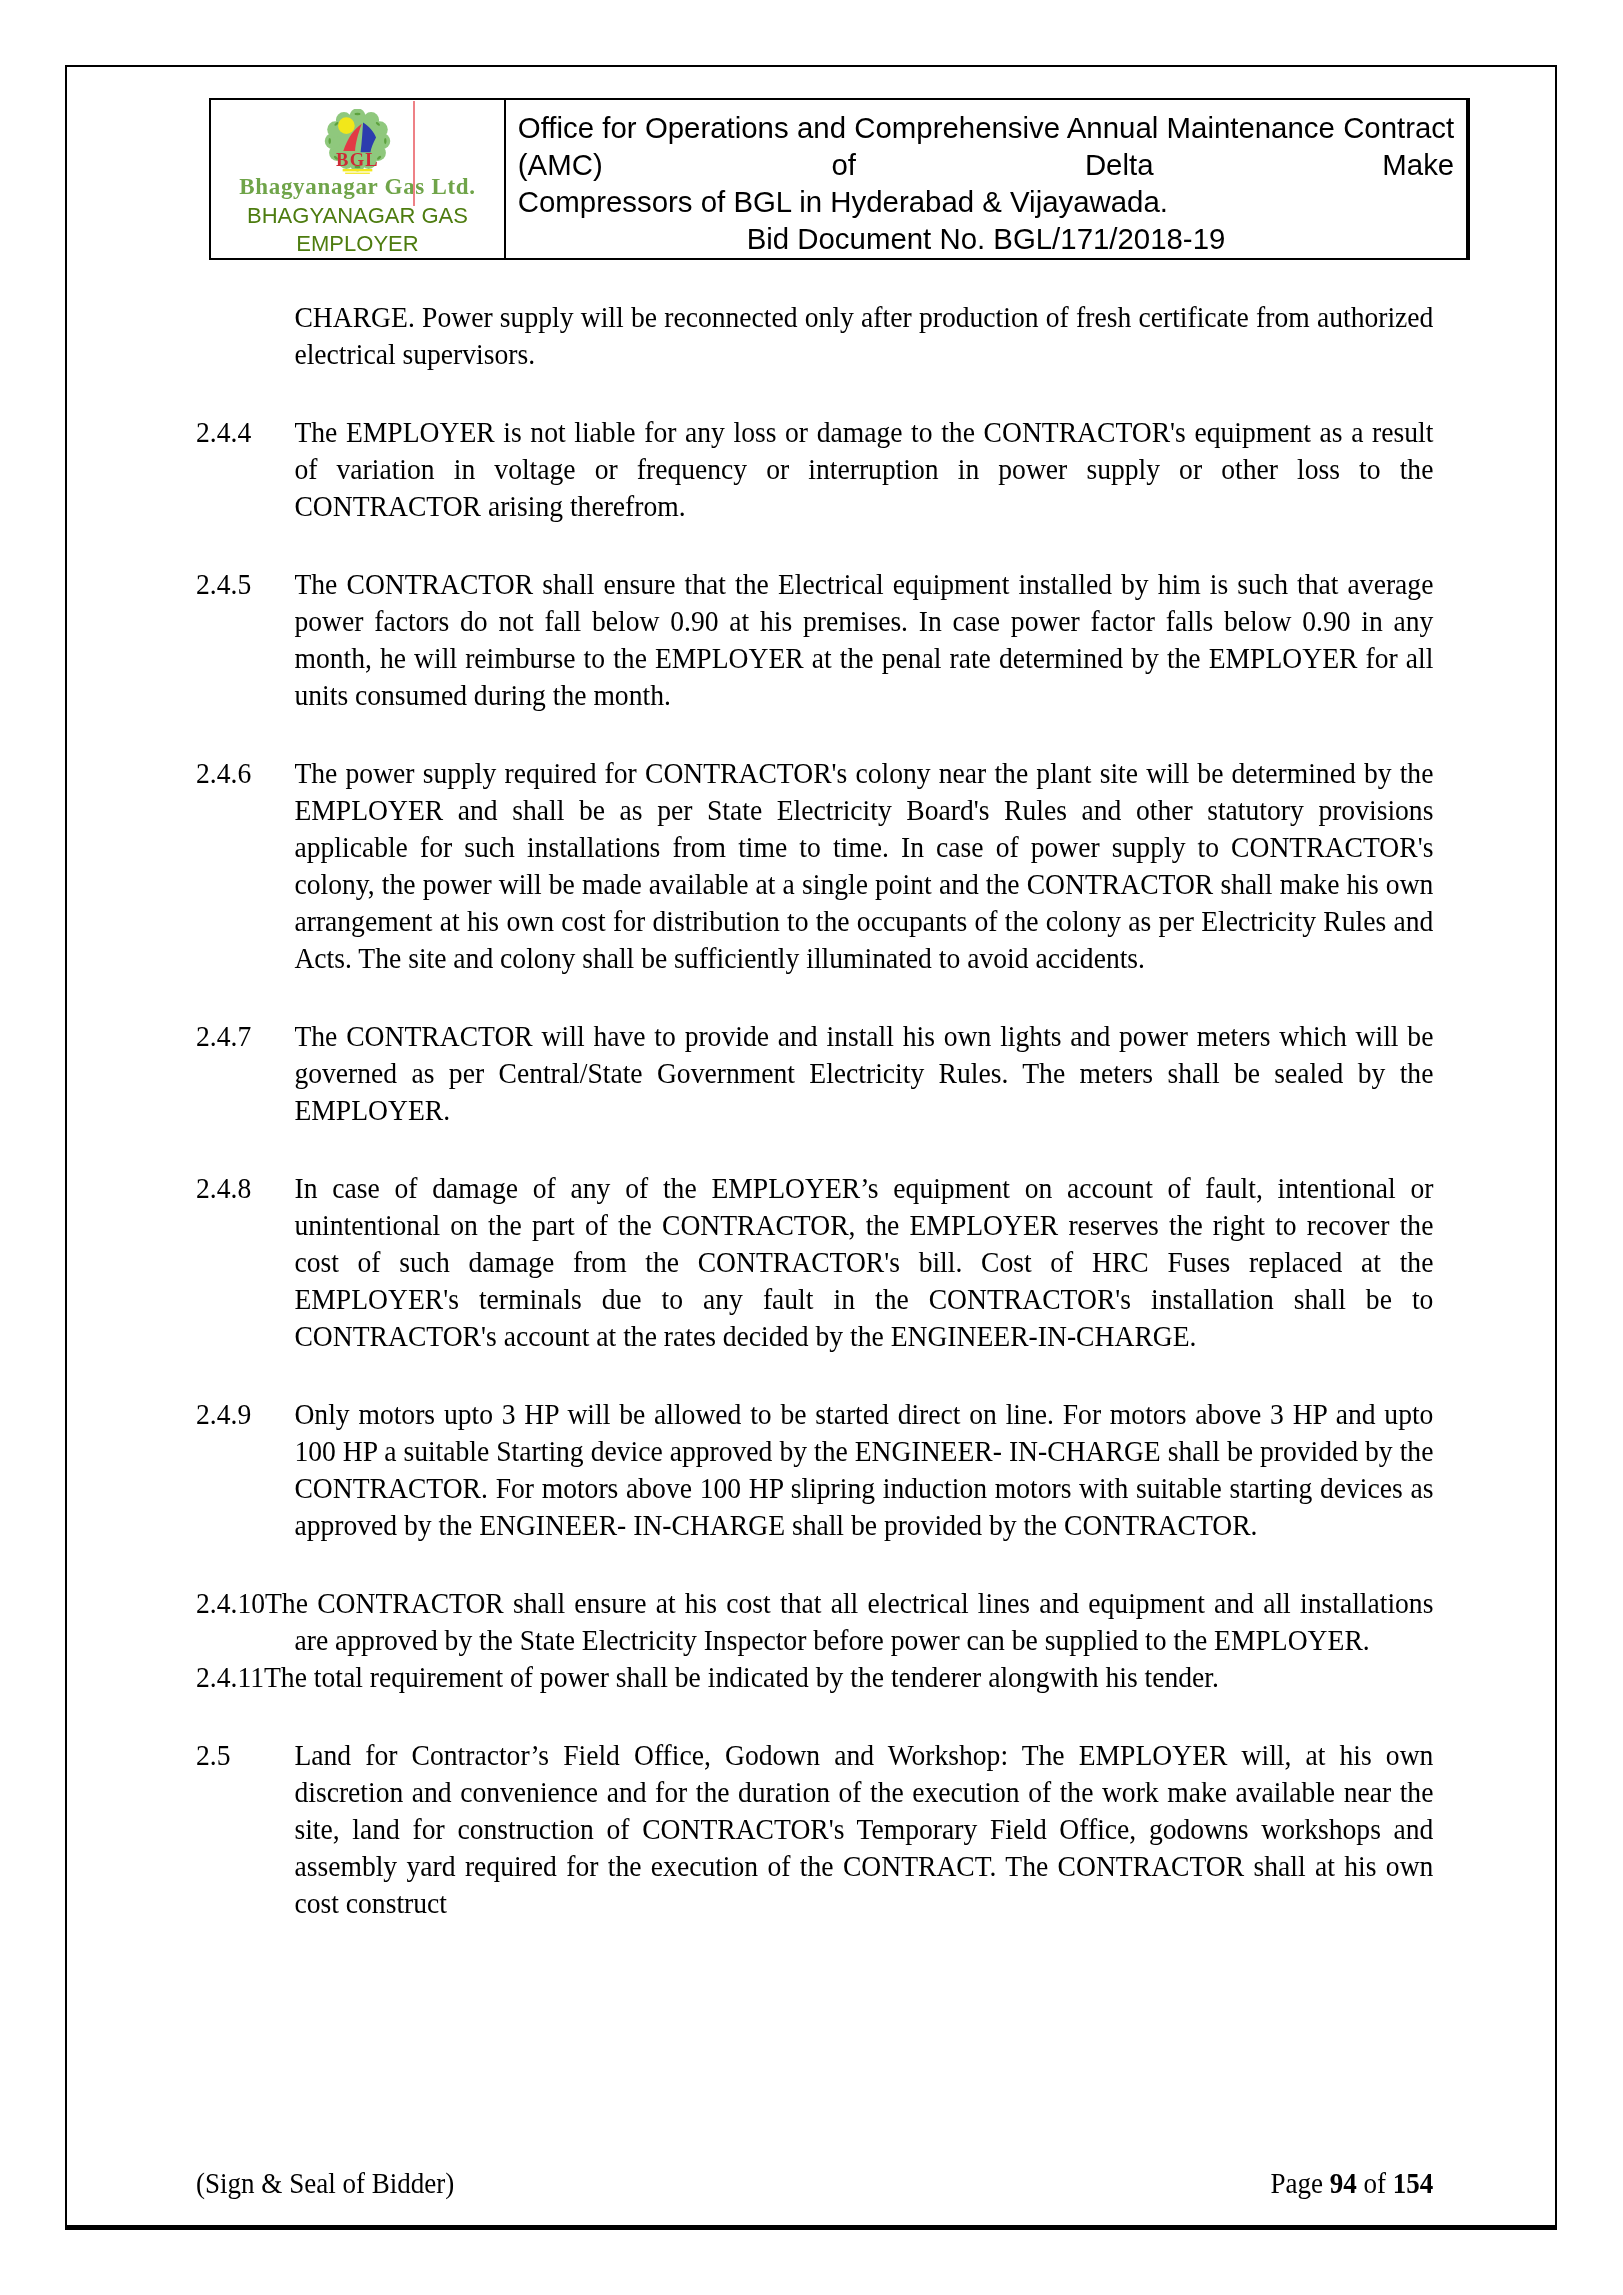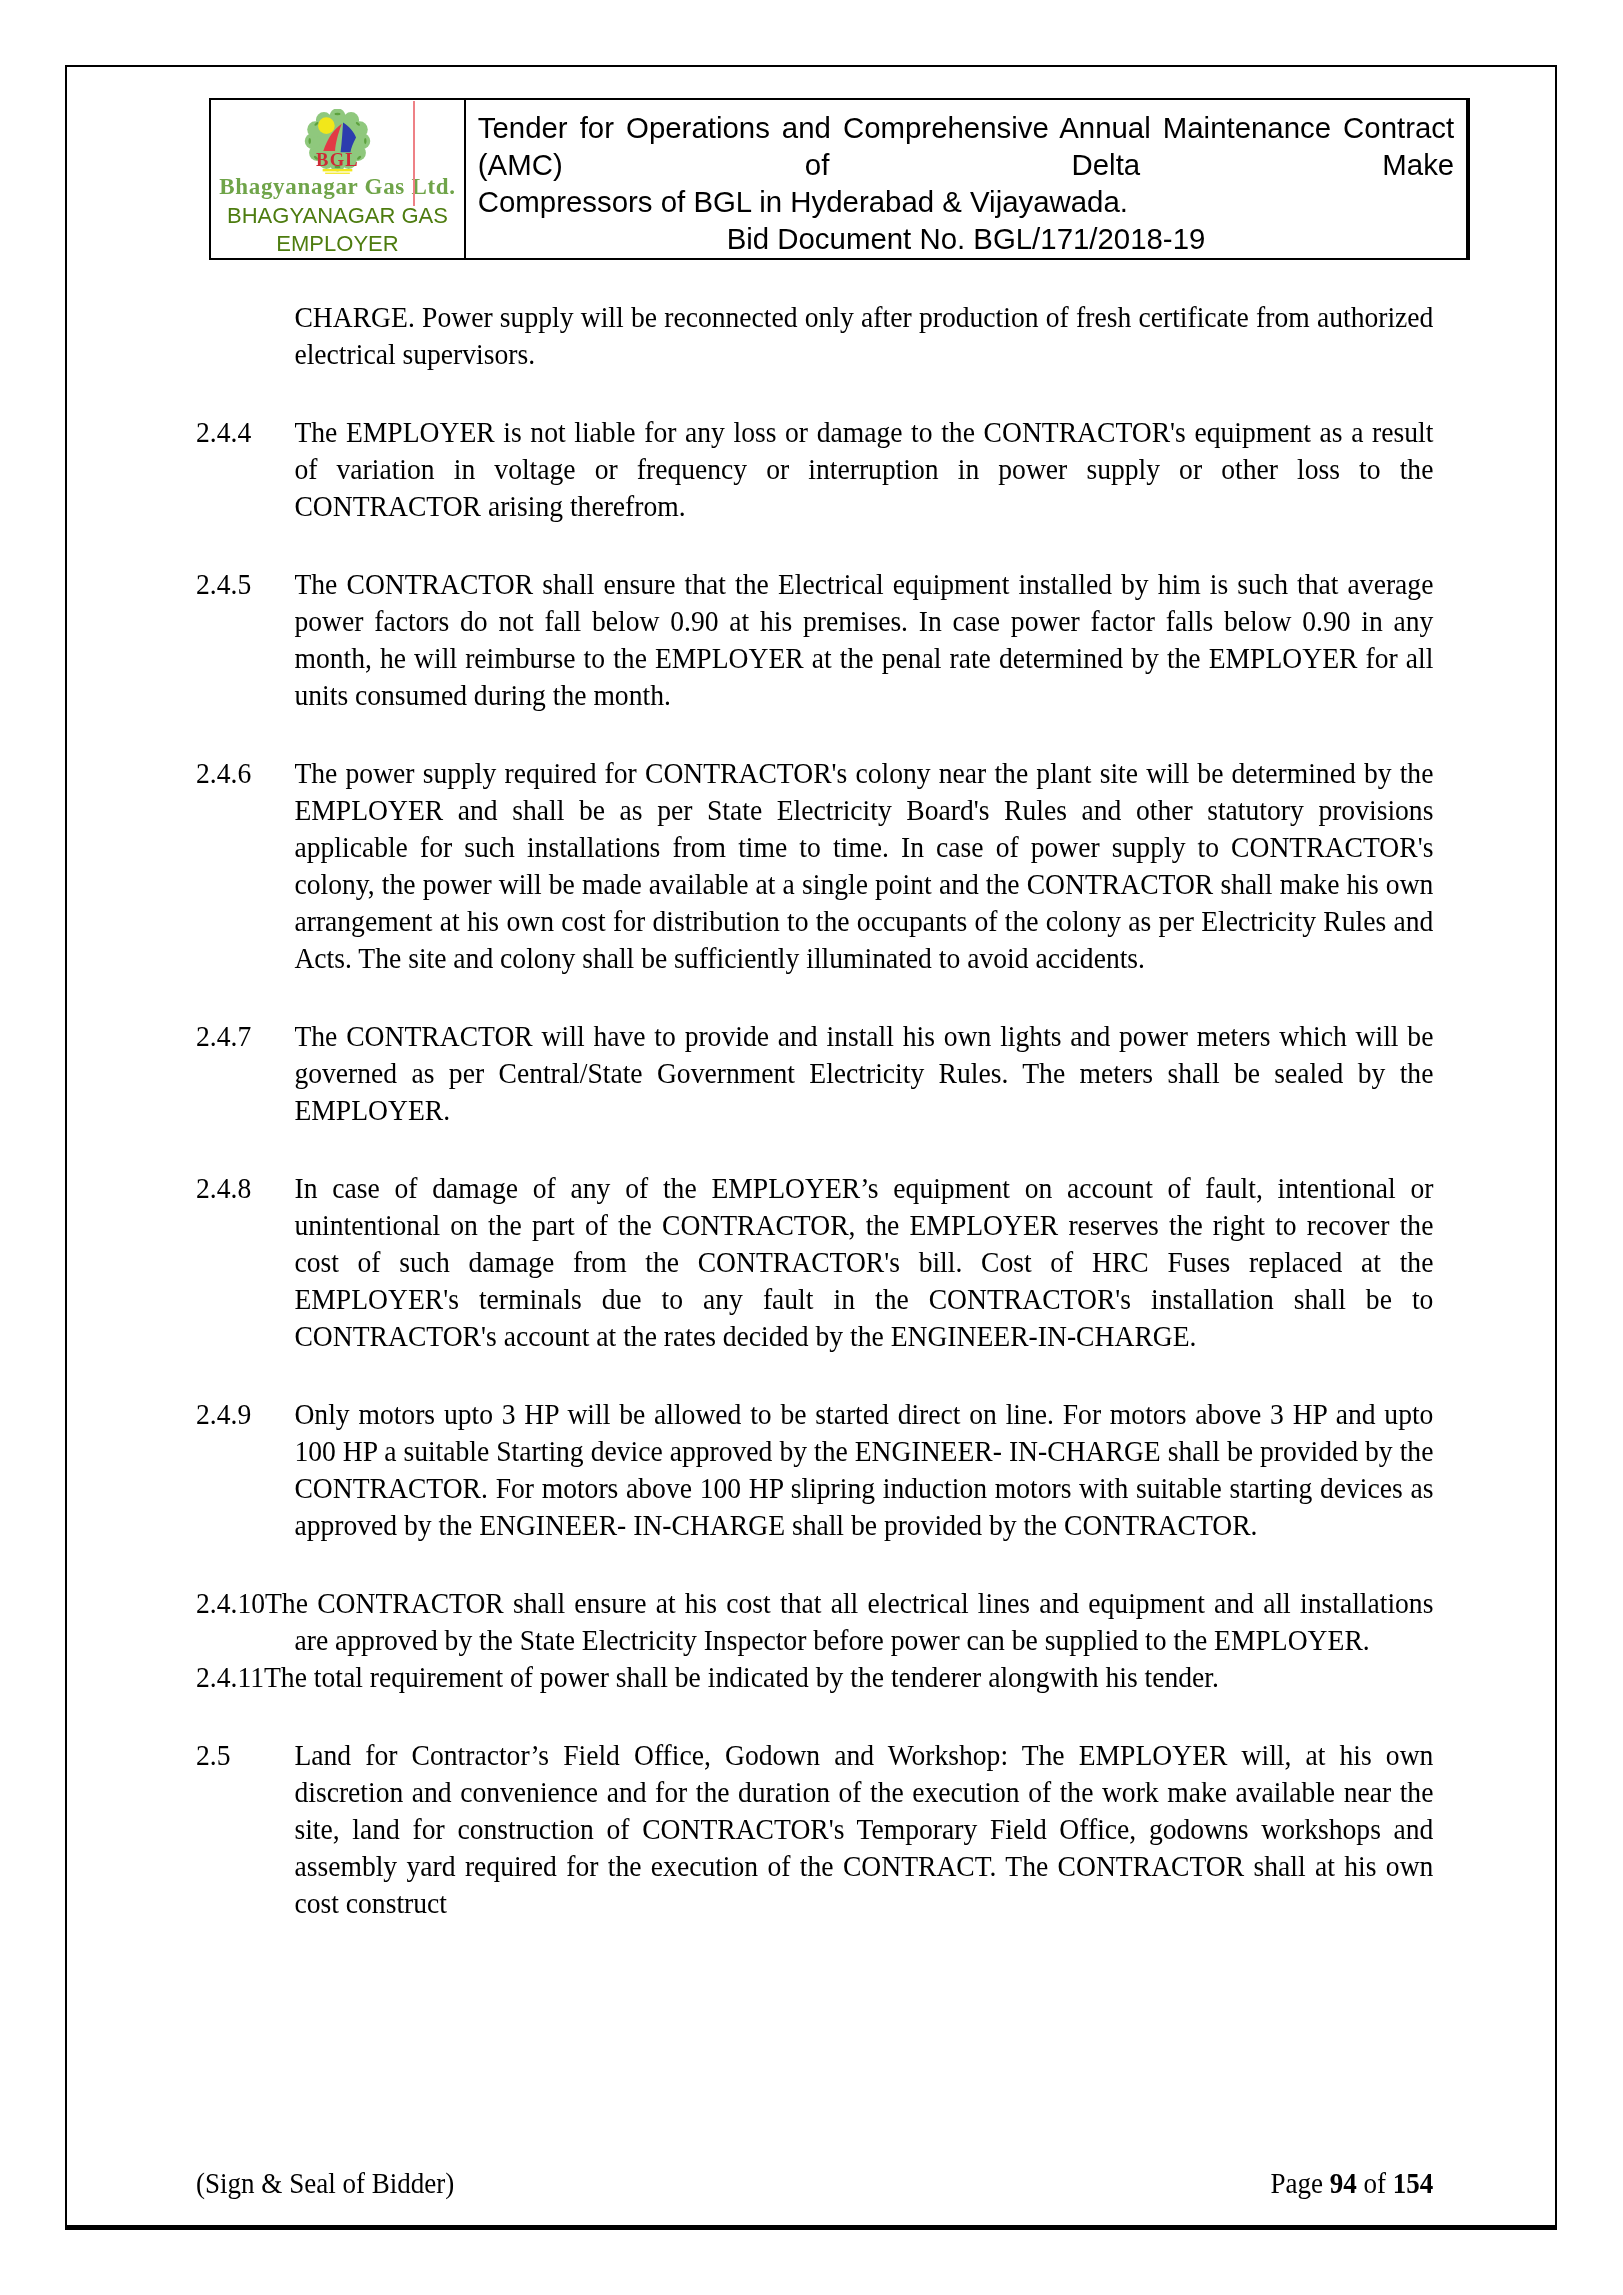--- a/index.html
+++ b/index.html
@@ -11,21 +11,21 @@
   .page-border {
     position:absolute; left:65px; top:65px; width:1492px; height:2165px;
     box-sizing:border-box; border:2.6px solid #000; border-bottom-width:5.2px;
   }
   
   .header-table {
     position:absolute; left:209px; top:98px; width:1261px; height:162px;
     box-sizing:border-box; border:2.6px solid #000; display:flex;
   }
   .cell-logo {
-    width:255px; flex:none; box-sizing:border-box; border-right:2.6px solid #000;
+    width:295px; flex:none; box-sizing:border-box; border-right:2.6px solid #000;
     display:flex; flex-direction:column; align-items:center; padding-top:8.5px;
   }
   .logo-svg { width:85px; height:71px; display:block; }
   .logo-subtext {
     font-family:"Liberation Serif", serif; font-weight:bold; font-size:23px;
     line-height:19.6px; margin-top:1.3px; letter-spacing:0.7px;
   }
   .company-name {
     font-family:"Liberation Sans", sans-serif; font-size:22px; line-height:28px;
     text-align:center; margin-top:5.9px; color:#4d7c0f;
@@ -110,21 +110,21 @@
         <rect x="41" y="97" width="48" height="4" fill="#f2e71a"></rect>
         <rect x="45" y="103" width="40" height="2" fill="#f2e71a"></rect>
       </svg>
       <div class="logo-subtext" style="color:#6fa449;">Bhagyanagar Gas Ltd.</div>
       <div class="company-name">
         <div>BHAGYANAGAR GAS</div>
         <div>EMPLOYER</div>
       </div>
     </div>
     <div class="cell-title">
-      <div class="title-justified">Tender for Operations and Comprehensive Annual Maintenance Contract (AMC) of Delta Make</div>
+      <div class="title-justified">Office for Operations and Comprehensive Annual Maintenance Contract (AMC) of Delta Make</div>
       <div class="title-left">Compressors of BGL in Hyderabad &amp; Vijayawada.</div>
       <div class="title-center">Bid Document No. BGL/171/2018-19</div>
     </div>
   </div>
   <div class="pink-line" style="background:#ee8186;"></div>
 
   <div class="body-text">
       <div class="para">
         <div class="num"></div>
         <div class="ptxt">CHARGE. Power supply will be reconnected only after production of fresh certificate from authorized electrical supervisors.</div>

